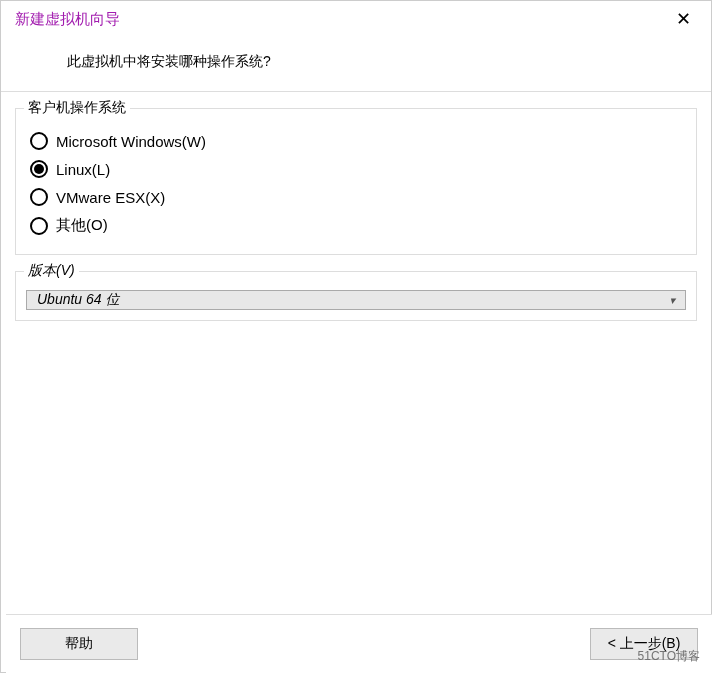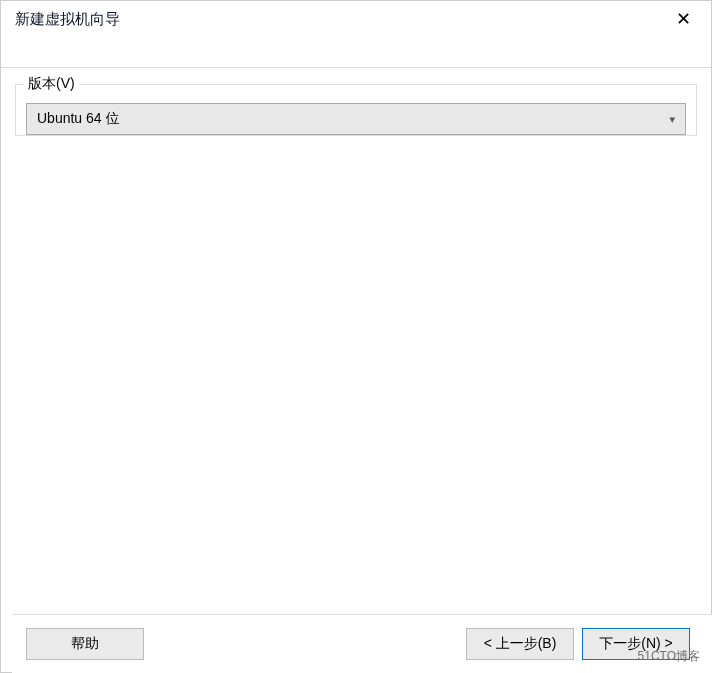--- a/index.html
+++ b/index.html
@@ -18,21 +18,21 @@
     }
     .title-bar {
       display: flex;
       justify-content: space-between;
       align-items: center;
       padding: 8px 14px 8px 14px;
       height: 36px;
     }
     .title-text {
       font-size: 15px;
-      color: #0f172a;
+      color: #a21caf;
     }
     .close-btn {
       font-size: 18px;
       font-weight: 300;
       cursor: pointer;
       padding: 0 6px;
       line-height: 1;
     }
     .header-section {
       padding: 10px 16px 20px 16px;
@@ -57,21 +57,22 @@
     .content {
       padding: 16px 14px 0 14px;
     }
     .fieldset {
       position: relative;
       border: 1px solid #ddd;
       padding: 18px 14px 14px 14px;
       margin-bottom: 16px;
     }
     .fieldset-short {
-      padding: 18px 10px 0 10px;
+      padding: 18px 10px 10px 10px;
+      font-style: italic;
     }
     .legend {
       position: absolute;
       top: -10px;
       left: 8px;
       background: #ffffff;
       padding: 0 4px;
       font-size: 14px;
     }
     .radio-row {
@@ -98,38 +99,38 @@
       background: #000;
       border-radius: 50%;
       display: block;
     }
     .radio-label {
       font-size: 15px;
       color: #000;
     }
     .dropdown {
       width: 100%;
-      height: 32px;
+      height: 20px;
       border: 1px solid #aaa;
       background: #e8e8e8;
       display: flex;
       align-items: center;
       justify-content: space-between;
       padding: 0 10px;
       cursor: pointer;
       font-size: 14px;
     }
     .dropdown-arrow {
       font-size: 11px;
       color: #555;
     }
     .button-bar {
       position: absolute;
       bottom: 0;
-      left: 12px;
+      left: 6px;
       right: 0;
       border-top: 1px solid #ddd;
       padding: 13px 14px;
       display: flex;
       align-items: center;
       background: #fff;
     }
     .btn {
       height: 32px;
       border: 1px solid #bbb;
@@ -166,37 +167,57 @@
   </style>
 </head>
 <body>
 
 <div class="title-bar">
   <span class="title-text">新建虚拟机向导</span>
   <span class="close-btn">✕</span>
 </div>
 
 <div class="header-section">
+  <div class="header-subtitle">此虚拟机中将安装哪种操作系统?</div>
 </div>
 
 <hr class="divider">
 
 <div class="content">
 
+  <div class="fieldset">
+    <div class="legend">客户机操作系统</div>
+
+    <div class="radio-row">
+      <span class="radio-circle"></span>
+      <span class="radio-label">Microsoft Windows(W)</span>
+    </div>
+    <div class="radio-row">
+      <span class="radio-circle selected"></span>
+      <span class="radio-label">Linux(L)</span>
+    </div>
+    <div class="radio-row">
+      <span class="radio-circle"></span>
+      <span class="radio-label">VMware ESX(X)</span>
+    </div>
+    <div class="radio-row">
+      <span class="radio-circle"></span>
+      <span class="radio-label">其他(O)</span>
+    </div>
+  </div>
 
   <div class="fieldset fieldset-short">
     <div class="legend">版本(V)</div>
     <div class="dropdown">
       <span>Ubuntu 64 位</span>
       <span class="dropdown-arrow">▾</span>
     </div>
   </div>
 
 </div>
 
 <div class="button-bar">
   <button class="btn btn-help">帮助</button>
   <div class="spacer"></div>
   <button class="btn btn-nav">&lt; 上一步(B)</button>
-  <button class="btn btn-nav btn-next">下一步(N) &gt;</button>
 </div>
 
 <div class="watermark">51CTO博客</div>
 
 </body></html>

